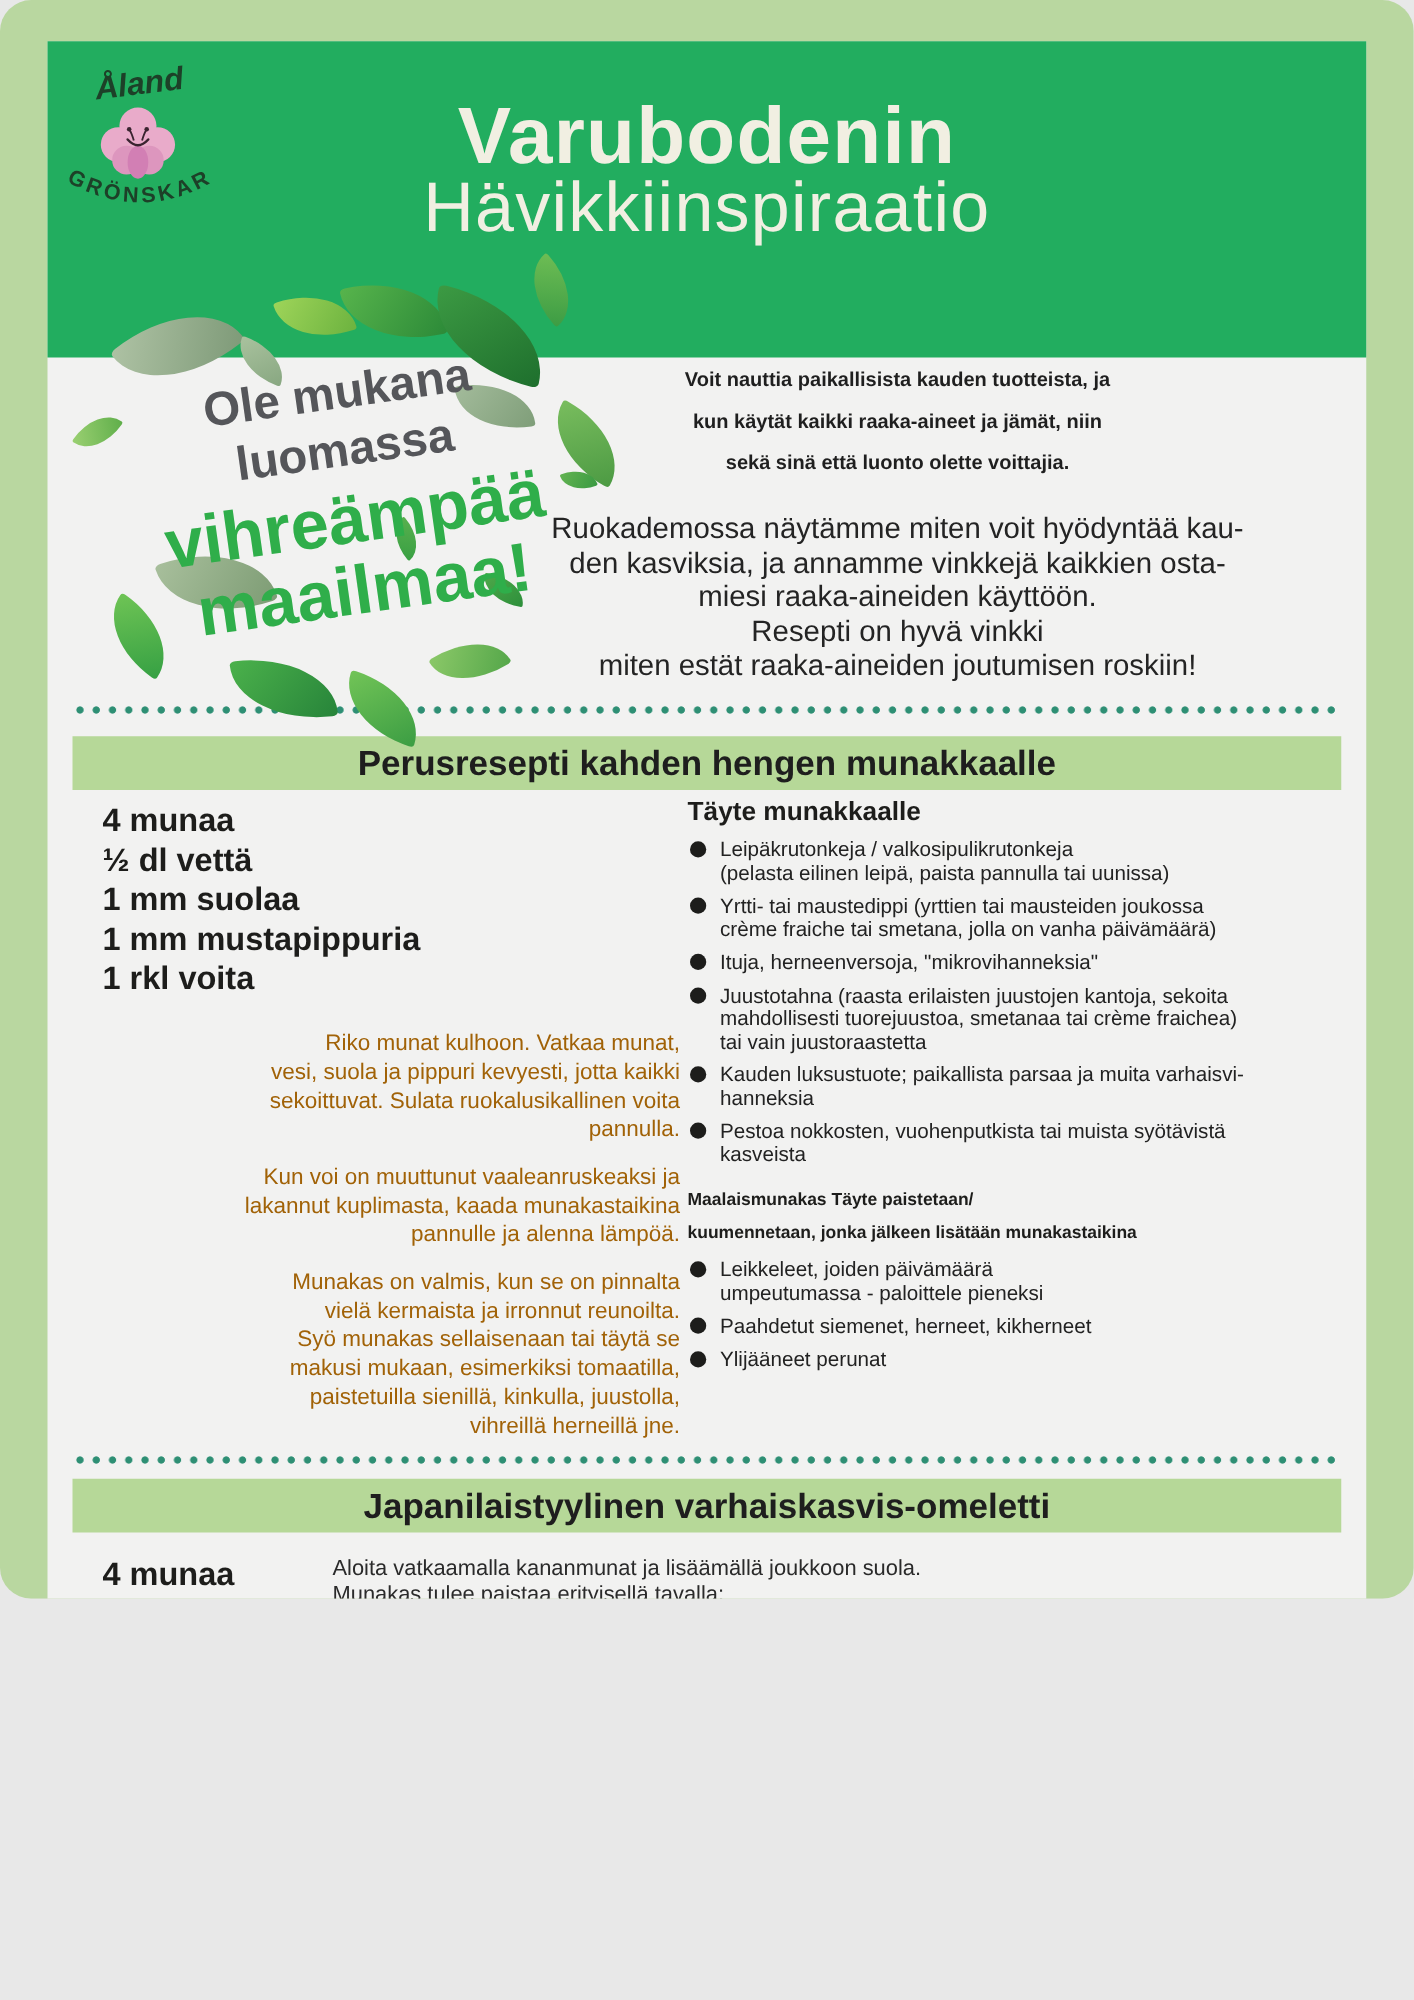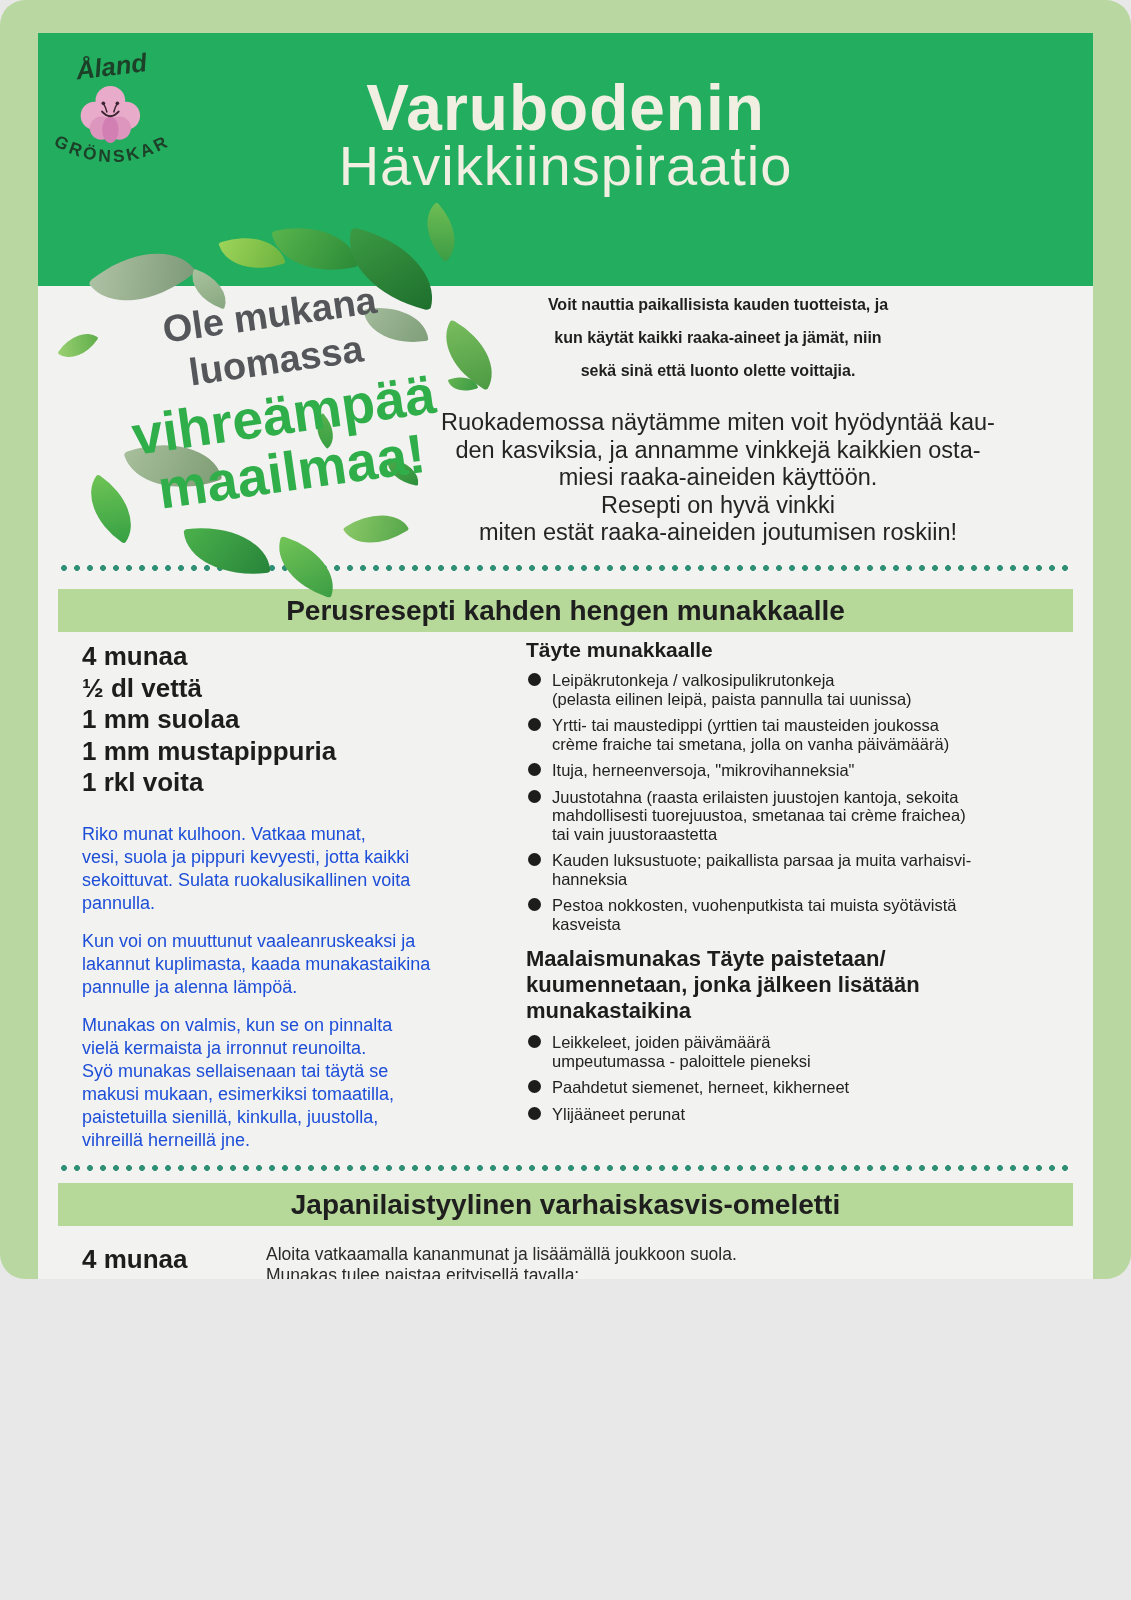--- a/index.html
+++ b/index.html
@@ -44,30 +44,30 @@
   #dotted2 { top:1131px; }
   .band { position:absolute; left:20px; width:1015px; height:43px; background:#b6d898;
           text-align:center; font-size:28px; line-height:43px; font-weight:800; color:#1e1e1e; }
   #band1 { top:556px; }
   #band2 { top:1150px; }
 
   
   .col-left { position:absolute; left:44px; top:608px; width:462px; }
   .ingredients1 { list-style:none; font-size:26px; line-height:31.5px; font-weight:800; color:#1d1d1b; }
   .steps { margin-top:24px; }
-  .steps p { font-size:18px; line-height:23px; color:#1d4ed8; margin-bottom:15px; white-space:pre-line; }
-
-  .col-right { position:absolute; left:488px; top:605px; width:530px; }
+  .steps p { font-size:18px; line-height:23px; color:#a16207; margin-bottom:15px; white-space:pre-line;text-align:right; }
+
+  .col-right { position:absolute; left:512px; top:605px; width:530px; }
   .fill-head { font-size:21px; font-weight:800; color:#1d1d1b; }
   ul.dots { list-style:none; margin-top:9px; }
   ul.dots li { position:relative; padding-left:26px; margin-bottom:8px;
                font-size:16.5px; line-height:18.5px; color:#222; white-space:pre-line; }
   ul.dots li::before { content:""; position:absolute; left:2px; top:2px; width:13px; height:13px;
                border-radius:50%; background:#1d1d1b; }
-  .country-head { margin-top:13px; font-size:22px; line-height:26px; font-weight:800;
+  .country-head { margin-top:13px; font-size:14px; line-height:26px; font-weight:800;
                   color:#1d1d1b; white-space:pre-line; }
 
   
   .ingredients2 { position:absolute; left:44px; top:1208px; list-style:none;
                   font-size:26px; line-height:37px; font-weight:800; color:#1d1d1b; }
   .jap-body { position:absolute; left:228px; top:1211px; width:805px;
               font-size:17.5px; line-height:21.4px; color:#2a2a2a; white-space:pre-line; }
 
   
   .sgroup-box { position:absolute; left:16px; top:1452px; width:58px; height:58px; }

